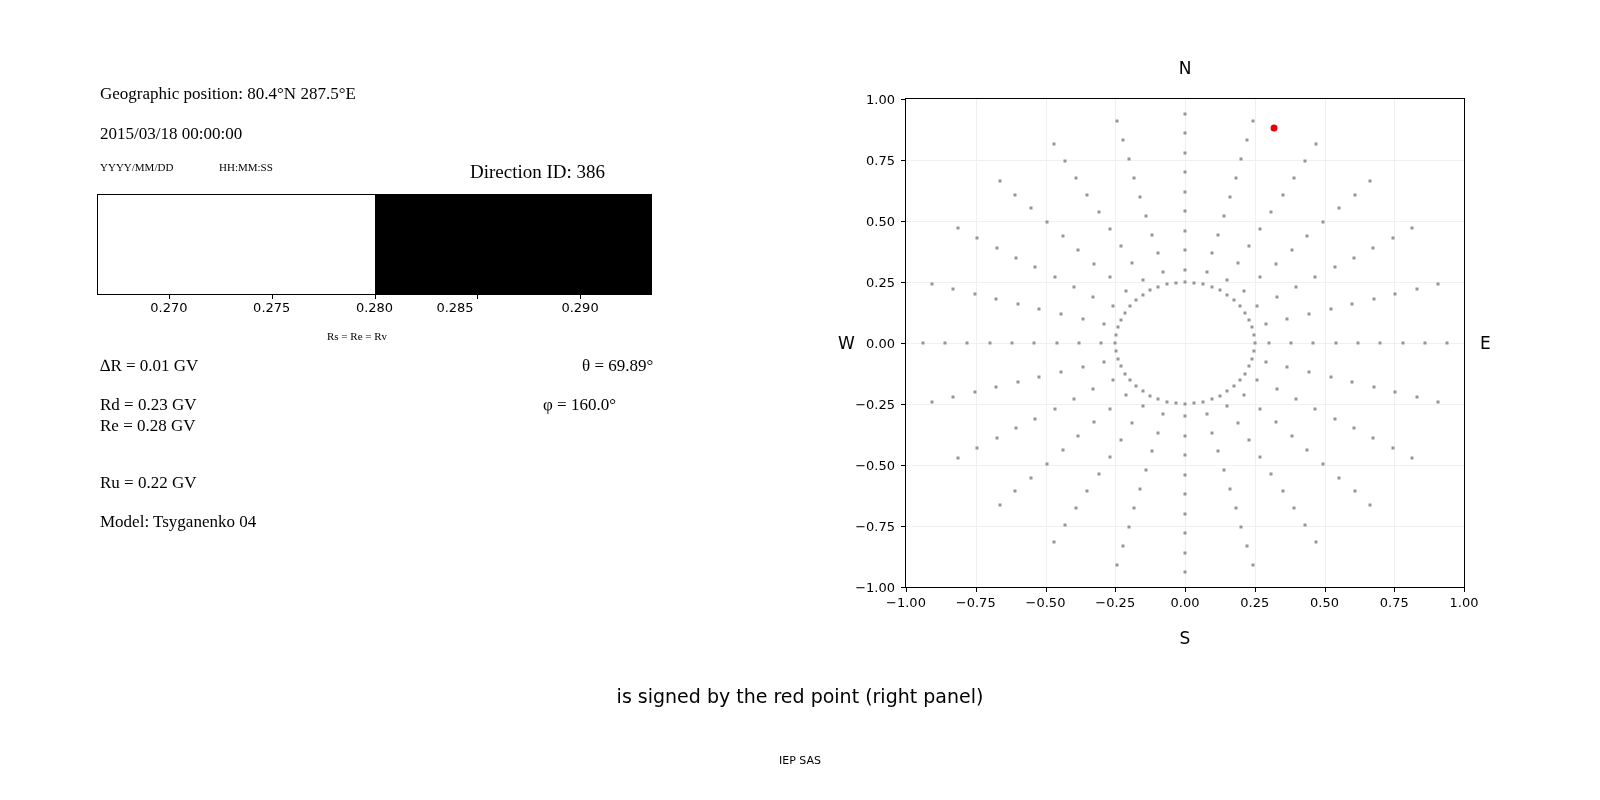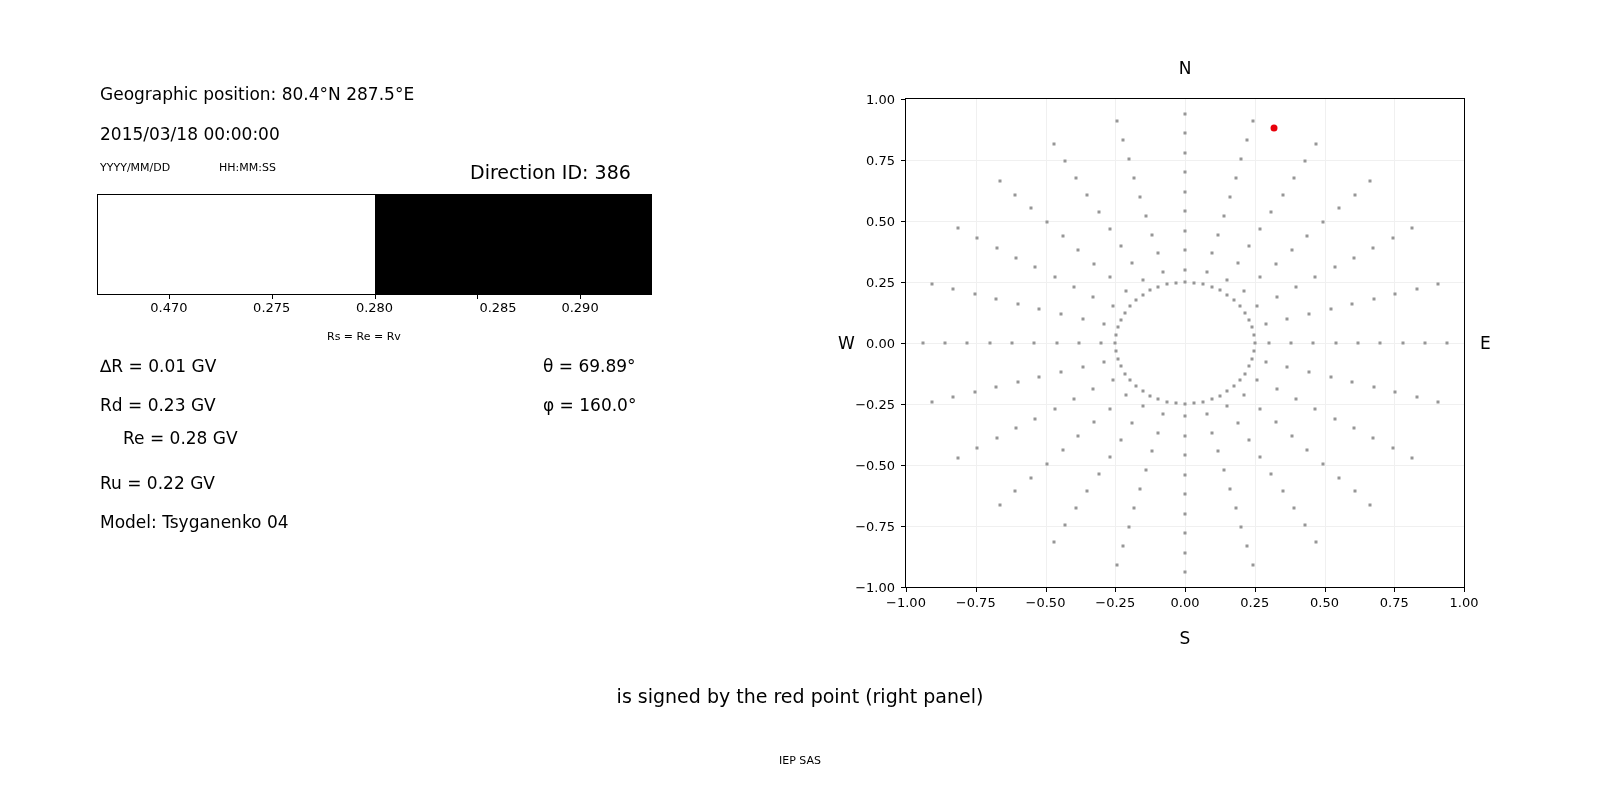--- a/index.html
+++ b/index.html
@@ -21,20 +21,21 @@
     position: absolute;
     left: 0;
     top: 0;
     width: 760px;
     height: 660px;
   }
 
   .txt {
     position: absolute;
     white-space: nowrap;
+    font-family: Liberation Serif, serif;
   }
 
   #geo-position {
     left: 100px;
     top: 84px;
     font-size: 17px;
   }
   #datetime-value {
     left: 100px;
     top: 124px;
@@ -122,24 +123,24 @@
   .val-left {
     left: 100px;
     font-size: 17px;
   }
   .val-right {
     left: 543px;
     font-size: 17px;
   }
   #val-dR   { top: 356px; }
   #val-Rd   { top: 395px; }
-  #val-Re   { top: 428px; margin-left: 23px; }
+  #val-Re   { top: 416px; }
   #val-Ru   { top: 473px; }
   #val-model{ top: 512px; }
-  #val-theta{ top: 356px; }
+  #val-theta{ top: 356px; margin-left: 39px; }
   #val-phi  { top: 395px; }
 
   
   #right-panel {
     position: absolute;
     left: 820px;
     top: 40px;
     width: 720px;
     height: 620px;
   }
@@ -264,27 +265,27 @@
 
   <div id="penumbra-plot">
     <div id="penumbra-band-inner">
         <div class="penum-seg" style="left: 0%; width: 50%; background: rgb(255, 255, 255);"></div>
         <div class="penum-seg" style="left: 50%; width: 50%; background: rgb(0, 0, 0);"></div>
       </div>
   </div>
 
   <div id="penumbra-axis">
       <div class="pen-tick" style="left: 71.9444px;"></div>
-      <div class="pen-tick-label" style="left: 71.9444px;">0.470</div>
+      <div class="pen-tick-label" style="left: 71.9444px;">0.270</div>
       <div class="pen-tick" style="left: 174.722px;"></div>
       <div class="pen-tick-label" style="left: 174.722px;">0.275</div>
       <div class="pen-tick" style="left: 277.5px;"></div>
       <div class="pen-tick-label" style="left: 277.5px;">0.280</div>
       <div class="pen-tick" style="left: 380.278px;"></div>
-      <div class="pen-tick-label" style="left: 401px;">0.285</div>
+      <div class="pen-tick-label" style="left: 358px;">0.285</div>
       <div class="pen-tick" style="left: 483.056px;"></div>
       <div class="pen-tick-label" style="left: 483.056px;">0.290</div>
     </div>
 
   <svg id="rs-arrow">
     <line x1="373" y1="340" x2="373" y2="287" stroke="#555555" stroke-width="1.2"></line>
     <polygon points="373,283 369.5,293 376.5,293" fill="#555555"></polygon>
     <line x1="373" y1="345" x2="373" y2="420" stroke="#555555" stroke-width="1.2"></line>
   </svg>
 

